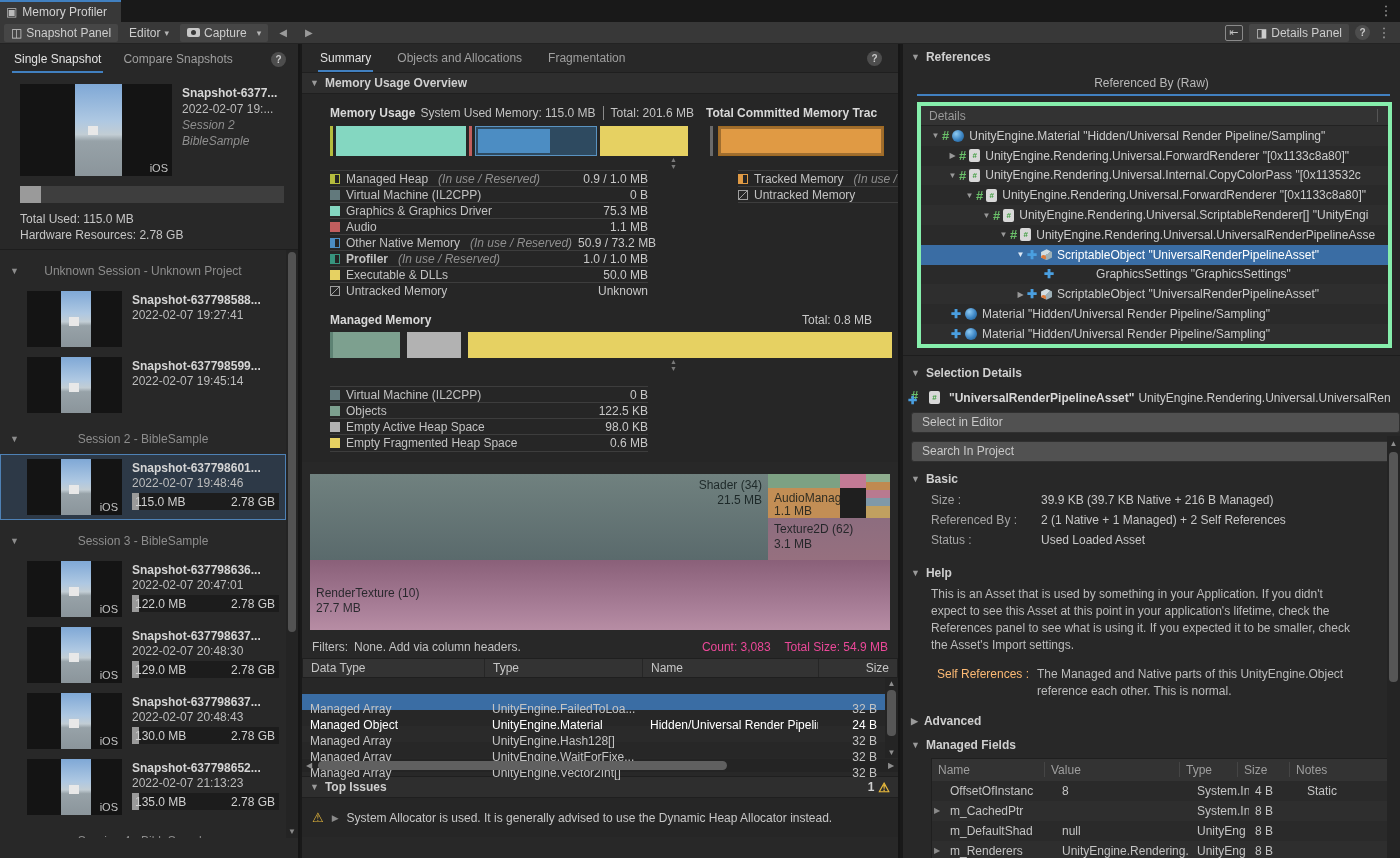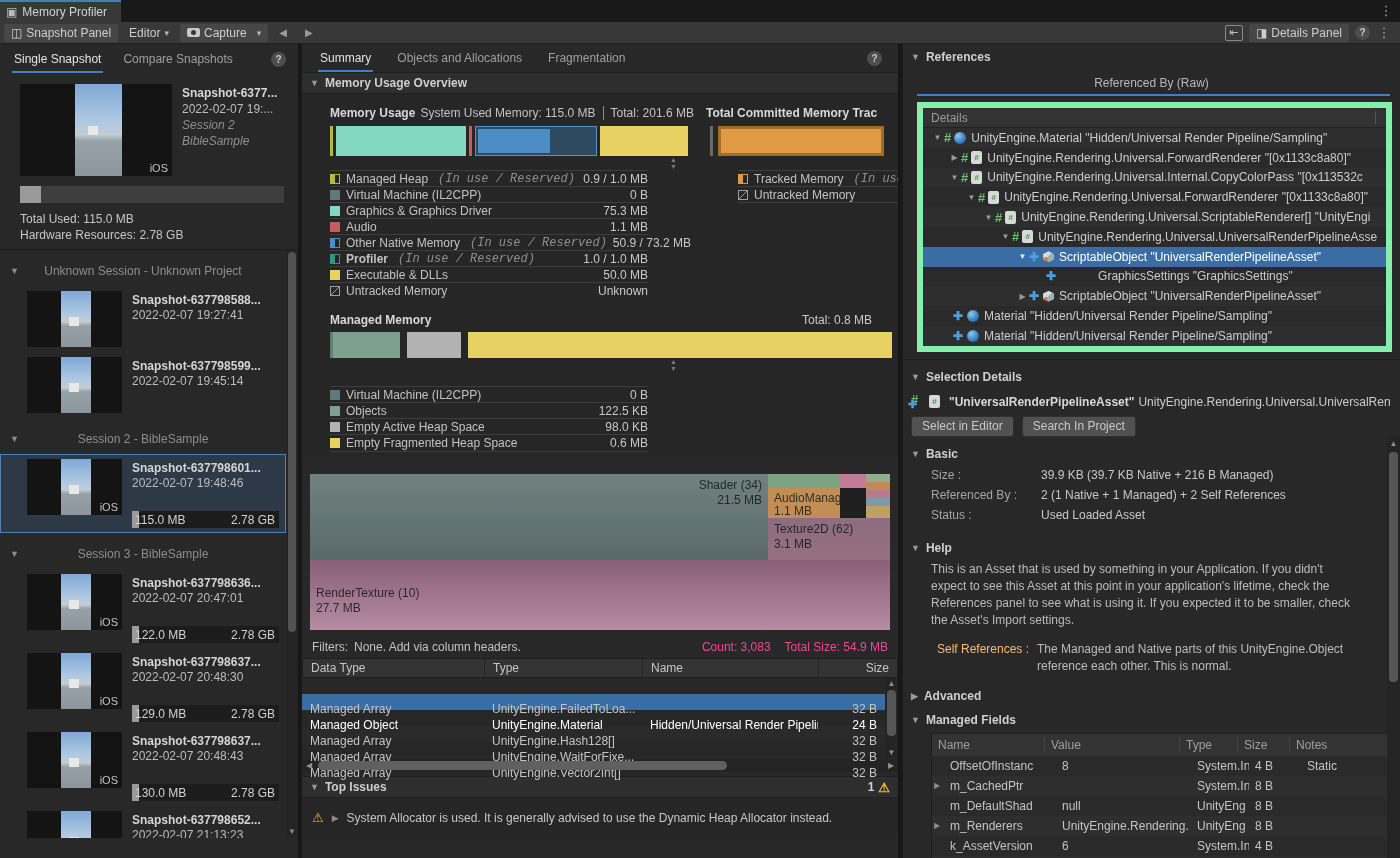--- a/index.html
+++ b/index.html
@@ -58,21 +58,21 @@
   .session-header { height:30px; display:flex; align-items:center; justify-content:center; gap:6px;
     color:#8d8d8d; position:relative; cursor:pointer; margin-top:6px; }
   .session-header .tri { position:absolute; left:10px; color:#8d8d8d; font-size:9px; }
   .snap-row { display:flex; gap:10px; padding:4px 6px 4px 26px; cursor:pointer; border:1px solid transparent; }
   .snap-row .thumb { width:95px; height:56px; }
   .snap-row.sel { border:1px solid #4e81b5; background:#2d3947; }
   .snap-info { display:flex; flex-direction:column; gap:1px; flex:1; min-width:0; padding-top:2px; }
   .snap-name { font-weight:bold; color:#d4d4d4; white-space:nowrap; overflow:hidden; }
   .snap-date { color:#bdbdbd; }
   .snap-bar { height:17px; background:#1c1c1c; position:relative; display:flex; align-items:center;
-    justify-content:space-between; padding:0 4px 0 3px; margin-top:20px; }
+    justify-content:space-between; padding:0 4px 0 3px; margin-top:2px; }
   .snap-bar::before { content:""; position:absolute; left:0; top:0; bottom:0; width:7px; background:#9a9a9a; }
   .snap-bar span { position:relative; color:#d0d0d0; }
   .vscroll { position:absolute; right:0; top:0; bottom:0; width:12px; background:#242424; }
   .vscroll .vthumb { position:absolute; left:2px; right:2px; background:#525252; border-radius:4px; }
   .vscroll .sarr { position:absolute; left:0; right:0; text-align:center; color:#8a8a8a; font-size:8px; }
 
   
   .mtabs { height:28px; display:flex; align-items:center; gap:22px; padding:0 16px; }
   .mtab { color:#9f9f9f; padding:6px 2px 5px; border-bottom:2px solid transparent; cursor:pointer; }
   .mtab.on { color:#e2e2e2; border-bottom-color:var(--accent,#4180c0); }
@@ -102,21 +102,21 @@
   .updown span { position:absolute; left:340px; color:#7a7a7a; font-size:7px; line-height:7px; }
   .updown .u { top:0; } .updown .d { top:7px; }
   .legend-cols { display:flex; align-items:flex-start; }
   .legend { width:318px; border-top:1px solid #3d3d3d; }
   .legend.right { width:182px; margin-left:90px; }
   .lrow { display:flex; align-items:center; gap:6px; height:16px; border-bottom:1px solid #3d3d3d; }
   .lrow:last-child { border-bottom:none; }
   .legend.right .lrow:last-child { border-bottom:1px solid #3d3d3d; }
   .sw { width:10px; height:10px; flex:none; }
   .lname { color:#c2c2c2; white-space:nowrap; }
-  .lsuf { color:#8f8f8f; font-style:italic; margin-left:4px; white-space:nowrap;font-family:Liberation Mono, monospace; }
+  .lsuf { color:#8f8f8f; font-style:italic; margin-left:4px; white-space:nowrap; }
   .lval { margin-left:auto; color:#c8c8c8; white-space:nowrap; }
   .sw-split { border:1px solid; }
   .sw-cross { border:1px solid #9e9e9e; background:linear-gradient(135deg,transparent 44%,#9e9e9e 44% 56%,transparent 56%); }
   .man-wrap { padding:14px 8px 6px 28px; background:#262626; }
   .man-top { display:flex; height:16px; }
   .man-total { margin-left:auto; margin-right:10px; color:#c8c8c8; }
   .man-bar { margin-top:3px; height:26px; width:562px; display:flex; gap:7px; }
   .mb-sage { width:70px; background:var(--objects_sage,#7da08f); border-left:3px solid #5d8273; }
   .mb-gray { width:54px; background:var(--empty_gray,#b2b2b2); }
   .mb-yellow { flex:1; background:var(--exec_yellow,#e6d162); }
@@ -164,21 +164,21 @@
   .warn { color:#e8b93c; font-size:13px; }
   .ti-body { background:#262626; padding:12px 10px; display:flex; gap:8px; align-items:center; }
   .ti-body .tri9 { color:#8a8a8a; }
   .ti-text { color:#c6c6c6; }
 
   
   .rp-head { height:26px; display:flex; align-items:center; gap:6px; padding:0 8px; font-weight:bold; color:#cfcfcf; }
   .ref-tabrow { height:26px; position:relative; display:flex; align-items:flex-end; justify-content:center; }
   .ref-tab { color:#b9b9b9; padding-bottom:6px; cursor:pointer; }
   .ref-underline { position:absolute; left:14px; right:10px; bottom:0; height:2px; background:var(--accent,#4180c0); }
-  .ref-box { margin:6px 8px 0 14px; border:6px solid #86efac; background:#2a2a2a; }
+  .ref-box { margin:6px 8px 0 14px; border:4px solid #86efac; background:#2a2a2a; }
   .ref-colhead { height:20px; background:#333; border-bottom:1px solid #222; display:flex; align-items:center;
     padding:0 8px; color:#9a9a9a; position:relative; }
   .ref-colhead::after { content:""; position:absolute; right:10px; top:3px; bottom:3px; width:1px; background:#555; }
   .rrow { height:19.8px; display:flex; align-items:center; white-space:nowrap; overflow:hidden; color:#cccccc; cursor:pointer; }
   .rrow:nth-child(even) { background:#2e2e2e; }
   .rrow.sel { background:var(--selection,#3a6da4); color:#fff; }
   .rrow .arr { width:13px; flex:none; text-align:center; color:#999; font-size:8px; }
   .rrow.sel .arr { color:#dfe9f5; }
   .hash { color:var(--hash_green,#6abf69); font-weight:bold; font-size:13px; margin-right:3px; }
   .doc { width:11px; height:13px; background:#d8d8d8; border-radius:2px; margin-right:5px; flex:none;
@@ -191,21 +191,21 @@
     clip-path:polygon(50% 0,100% 25%,100% 75%,50% 100%,0 75%,0 25%); }
   .cube::after { content:""; position:absolute; left:0; bottom:0; width:5px; height:5px; border-radius:50%; background:#e07b39; }
   .rp-divider { height:8px; border-bottom:1px solid #1d1d1d; }
 
   .sel-title { display:flex; align-items:center; gap:4px; padding:4px 4px 4px 6px; white-space:nowrap; overflow:hidden; }
   .iconstack { position:relative; width:16px; height:16px; flex:none; }
   .iconstack .hash { position:absolute; left:2px; top:-2px; }
   .iconstack .cross { position:absolute; left:-1px; top:4px; font-size:11px; }
   .obj-name { font-weight:bold; color:#d8d8d8; }
   .obj-type { color:#cccccc; }
-  .btn-row { display:flex; gap:8px; padding:2px 0 6px 8px; }
+  .btn-row { display:flex; gap:8px; padding:2px 0 6px 8px;flex-direction:column; }
   .ubtn { background:#515151; border:1px solid #303030; border-radius:3px; color:#c8c8c8; padding:2px 10px 3px; cursor:pointer; }
   .subhead { display:flex; align-items:center; gap:6px; font-weight:bold; color:#cfcfcf; padding:4px 8px; cursor:pointer; }
   .kv { display:flex; padding:2px 0 2px 28px; line-height:16px; }
   .kv .k { width:110px; color:#a5a5a5; flex:none; }
   .kv .v { color:#c8c8c8; white-space:nowrap; }
   .help-text { padding:2px 40px 6px 28px; color:#bcbcbc; line-height:17px; }
   .selfref { display:flex; padding:6px 40px 4px 18px; line-height:17px; }
   .selfref .k { width:108px; color:#fdba74; flex:none; text-align:right; margin-right:8px; }
   .selfref .v { color:#bcbcbc; }
   .adv { padding:10px 8px 6px; }

